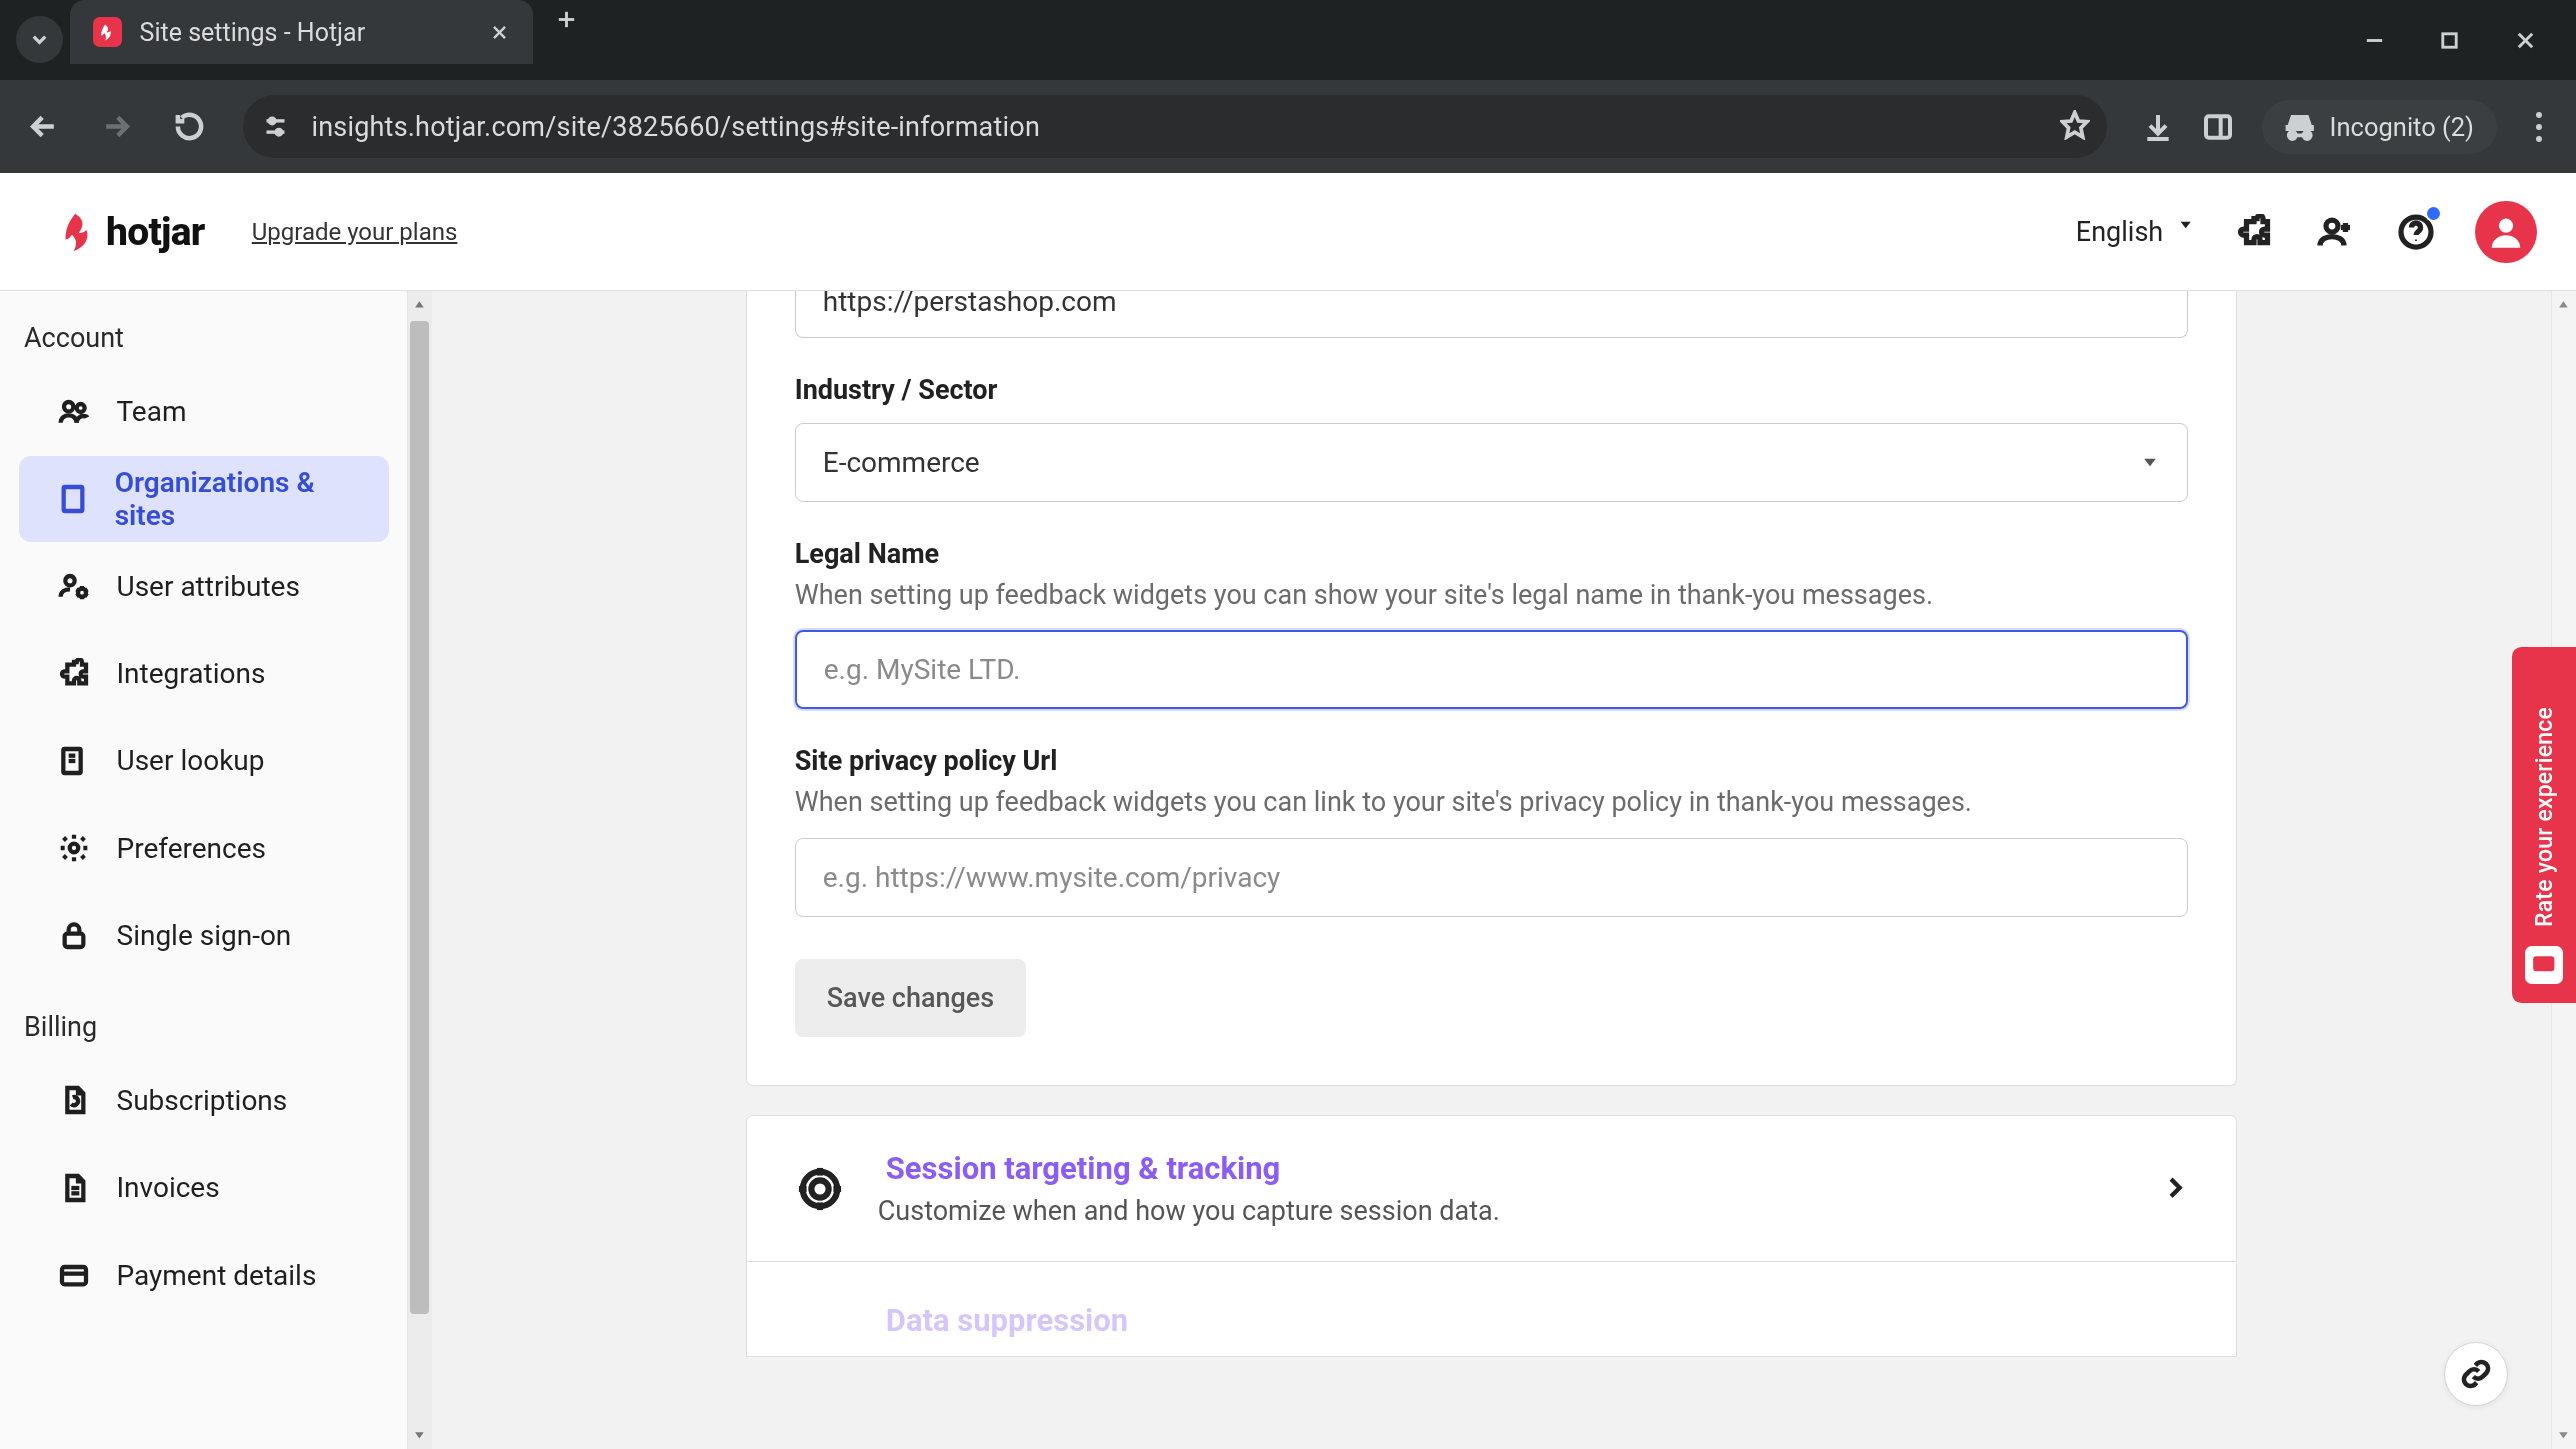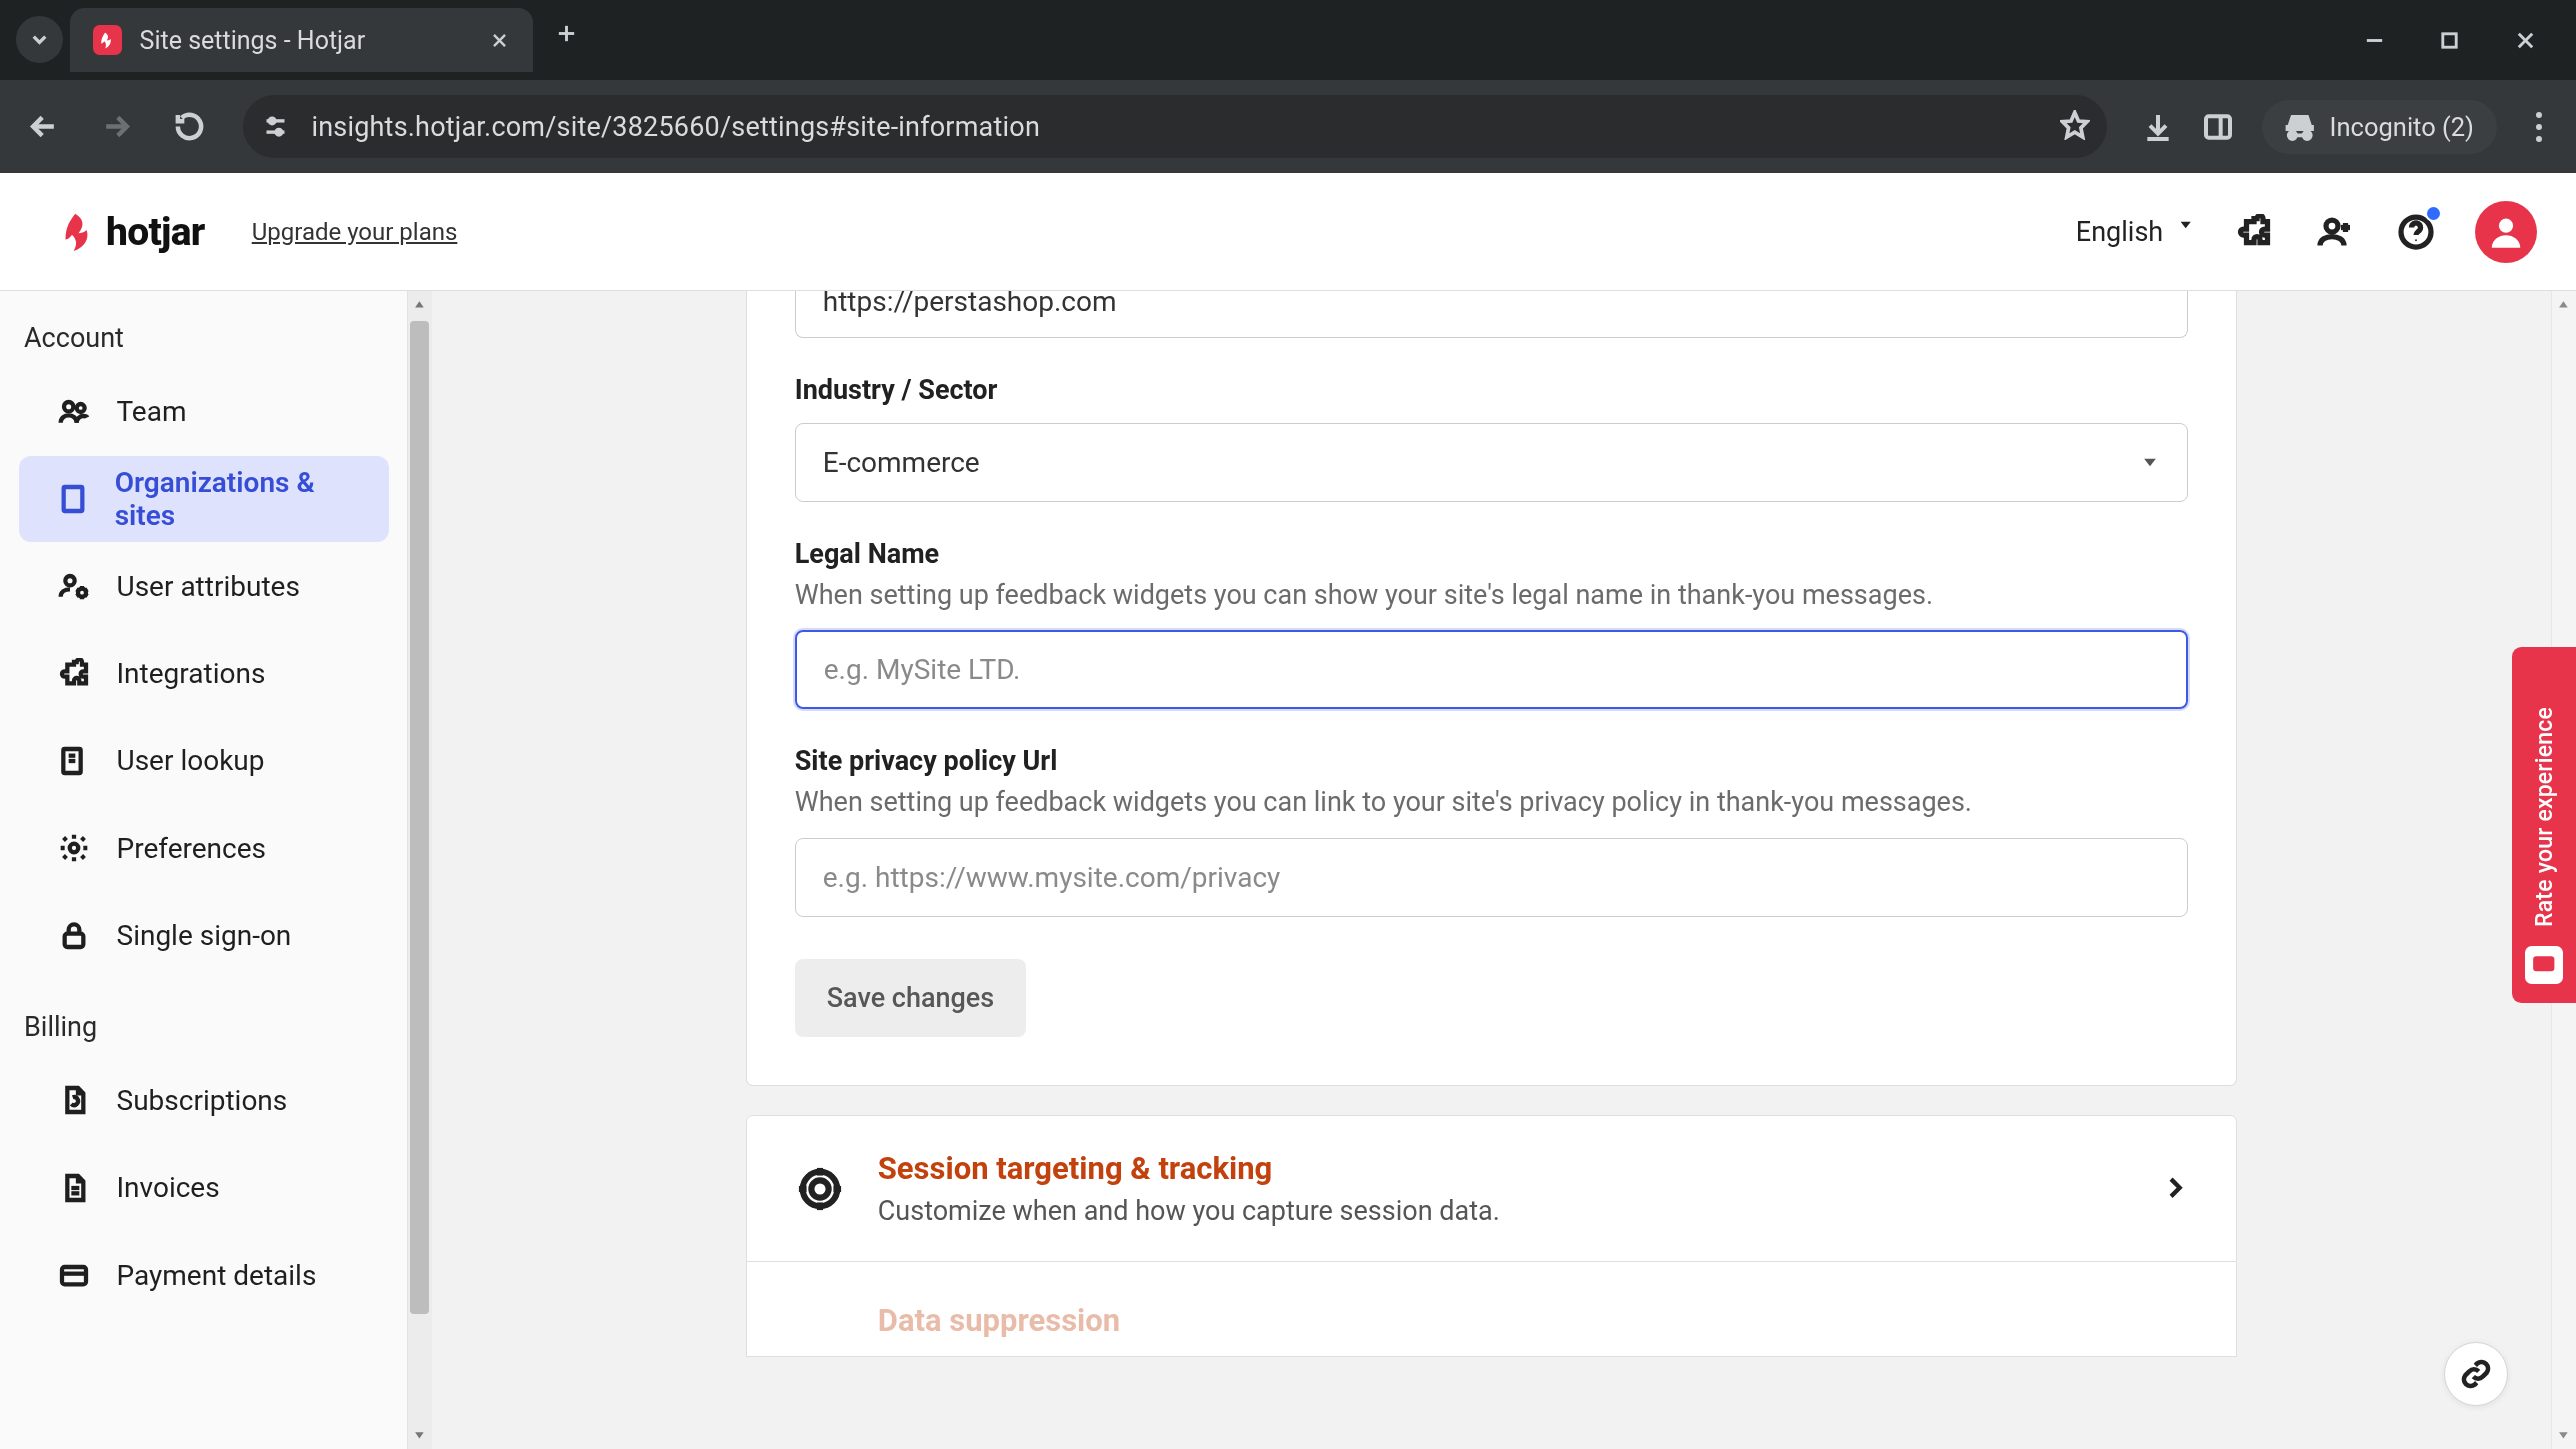--- a/index.html
+++ b/index.html
@@ -18,21 +18,21 @@
     --border:#ccc;
     --focus:#3f59e4;
     --blue-dot:#2f6bff;
     --sidebar-highlight:#fafafa;
   }
   *{box-sizing:border-box;margin:0;padding:0;font-family:-apple-system,BlinkMacSystemFont,"Segoe UI",Roboto,Helvetica,Arial,sans-serif;}
   html,body{width:2576px;height:1449px;background:#000;overflow:hidden;}
 
   
   .chrome-top{background:var(--chrome-top);height:80px;width:100%;display:flex;align-items:flex-end;}
-  .tab-well{display:flex;align-items:center;height:80px;padding-left:16px;}
+  .tab-well{display:flex;height:80px;padding-left:16px;}
   .tab-search-btn{width:47px;height:47px;border-radius:50%;background:var(--chrome-top-light);display:flex;align-items:center;justify-content:center;margin-right:6.7px;margin-top:16px;align-self:flex-start;}
   .tab-search-btn svg{width:23px;height:23px;stroke:var(--chrome-icon);fill:none;stroke-width:3.5;}
   .browser-tab{height:64px;background:var(--chrome-top-light);border-radius:14.8px 14.8px 0 0;display:flex;align-items:center;padding:0 20px 0 23px;min-width:463px;gap:17.4px;position:relative;}
   .tab-favicon{width:29.5px;height:29.5px;border-radius:6.7px;background:var(--hj-red);display:flex;align-items:center;justify-content:center;}
   .tab-favicon svg{width:19px;height:19px;fill:#fff;}
   .tab-title{color:var(--chrome-text);font-size:25px;flex:1;white-space:nowrap;overflow:hidden;}
   .tab-close{width:27px;height:27px;border-radius:50%;display:flex;align-items:center;justify-content:center;}
   .tab-close svg{width:19px;height:19px;stroke:var(--chrome-icon);stroke-width:3;}
   .new-tab{width:38px;height:38px;display:flex;align-items:center;justify-content:center;margin-left:14.8px;margin-bottom:13.4px;}
   .new-tab svg{width:23px;height:23px;stroke:var(--chrome-icon);stroke-width:3;}
@@ -119,21 +119,21 @@
 
   .url-input{height:72px;border:1.3px solid var(--border);border-top:none;border-top-left-radius:0;border-top-right-radius:0;border-radius:0 0 8px 8px;padding:0 27px;display:flex;align-items:center;font-size:28px;color:#333;margin-top:-25.5px;}
 
   .save-btn{margin-top:42px;height:78px;padding:0 32px;background:#ededed;color:#575757;font-size:27px;font-weight:500;border-radius:8px;display:inline-flex;align-items:center;}
 
   .nav-row-card{margin-top:29.5px;background:#fff;border:0.7px solid #dedede;border-radius:6.7px 6.7px 0 0;width:1491px;margin-left:auto;margin-right:auto;padding:34px 46px;display:flex;align-items:center;gap:31px;}
   .nav-row-card.second{border-top:none;border-radius:0;margin-top:0;padding-top:40px;padding-bottom:0;min-height:74px;align-items:flex-start;}
   .nav-row-icon{width:54px;height:54px;display:flex;align-items:center;justify-content:center;}
   .nav-row-icon svg{width:46px;height:46px;stroke:#222;stroke-width:3.2;fill:none;}
   .nav-row-text{display:flex;flex-direction:column;gap:8px;}
-  .nav-row-title{font-size:31px;font-weight:700;color:#c2410c;}
+  .nav-row-title{font-size:31px;font-weight:700;color:#8b5cf6;margin-left:8px;}
   .nav-row-sub{font-size:27px;color:#555;}
   .nav-row-chevron{margin-left:auto;}
   .nav-row-chevron svg{width:29.5px;height:29.5px;stroke:#222;stroke-width:3.5;fill:none;}
 
   
   .float-link{position:absolute;right:43px;bottom:43px;width:64px;height:64px;border-radius:50%;border:1.3px solid #d6d6d6;background:#fff;display:flex;align-items:center;justify-content:center;box-shadow:0 1.3px 6.7px rgba(0,0,0,0.08);}
   .float-link svg{width:32px;height:32px;stroke:#222;stroke-width:3.5;fill:none;}
 
   
   .feedback-tab{position:absolute;right:0;top:356px;width:64px;height:356px;background:var(--hj-red);border-radius:9.4px 0 0 9.4px;display:flex;flex-direction:column;align-items:center;justify-content:flex-end;gap:19px;padding:19px 0;}

